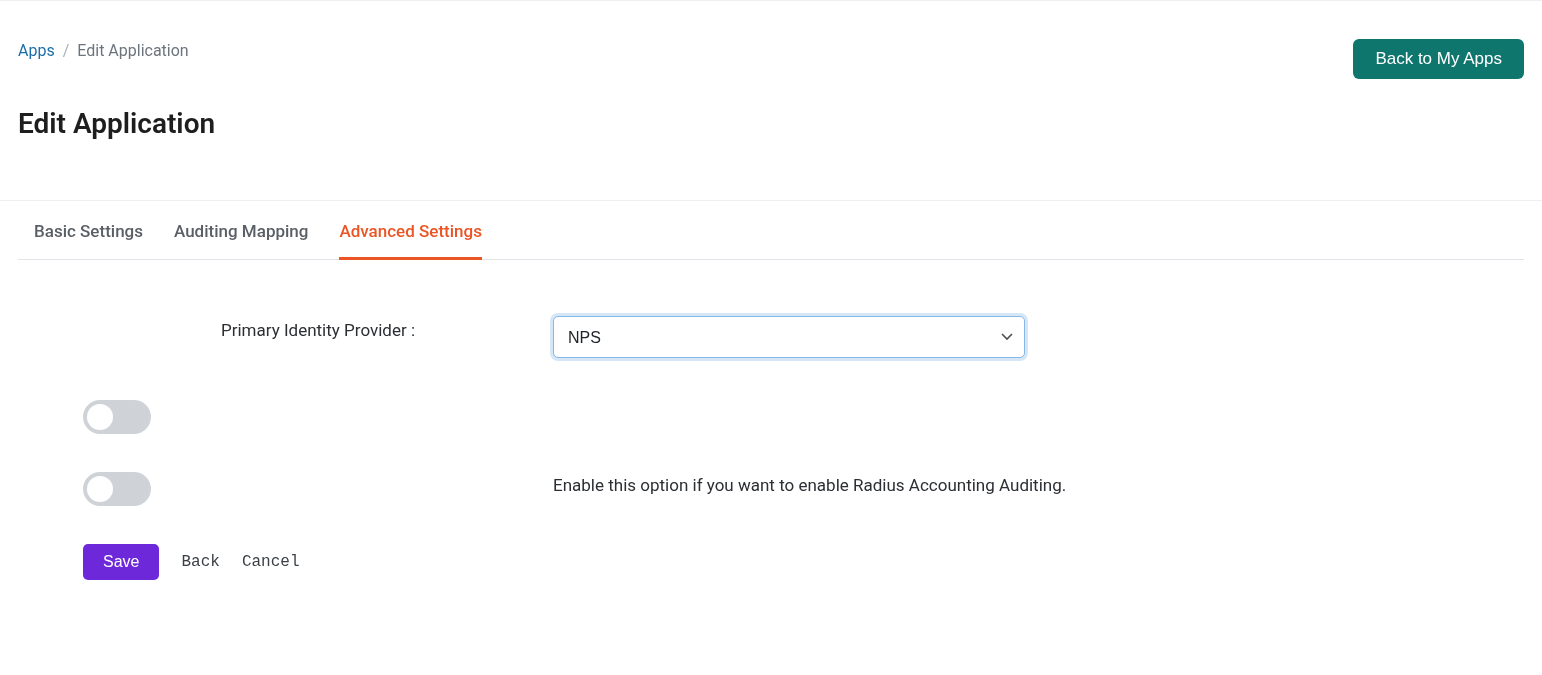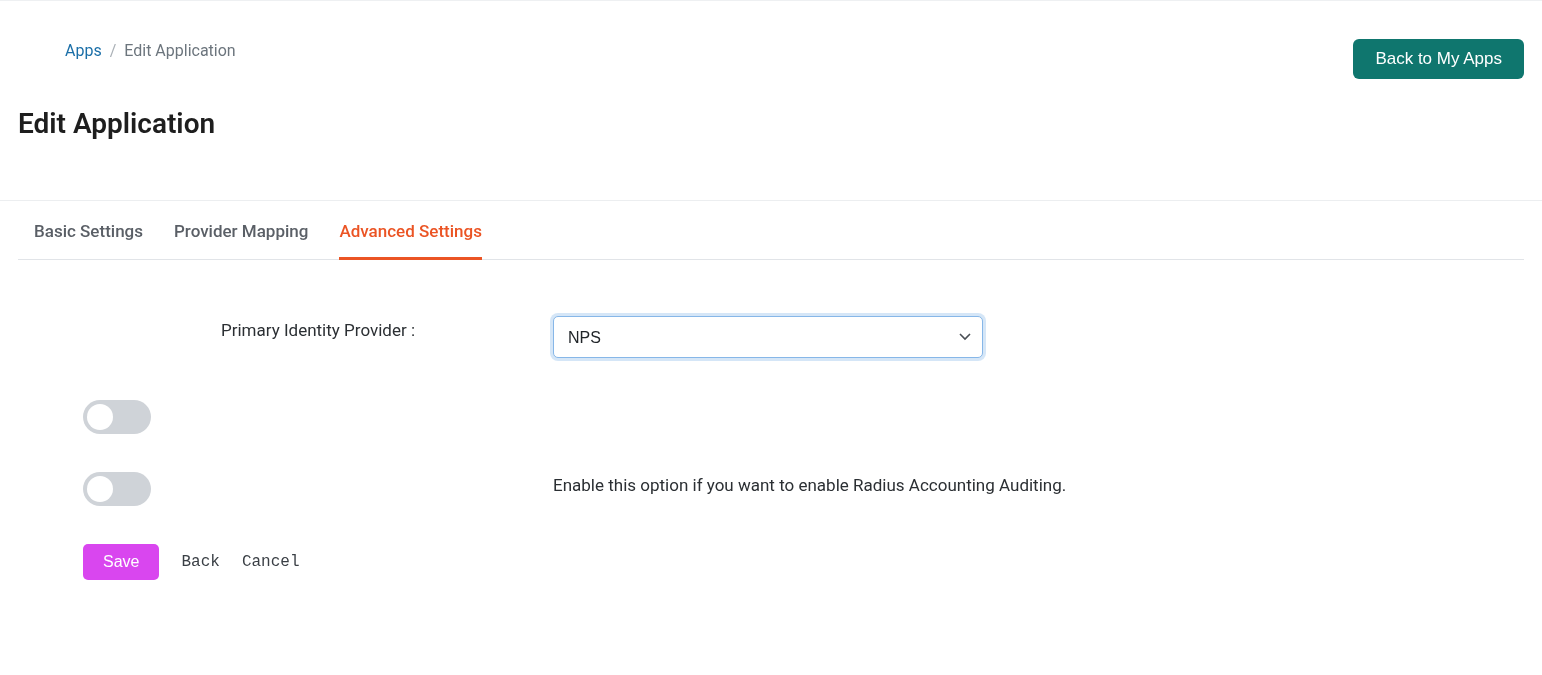--- a/index.html
+++ b/index.html
@@ -13,21 +13,20 @@
     padding: 20px 18px 30px 18px;
   }
   .top-divider {
     border-top: 1px solid #eef0f2;
     margin-bottom: 18px;
   }
   .header-row {
     display: flex;
     justify-content: space-between;
     align-items: flex-start;
-    margin-left: 47px;
   }
   .breadcrumb {
     font-size: 16px;
     color: #6c757d;
     display: flex;
     align-items: center;
     gap: 8px;
     padding-top: 2px;
   }
   .breadcrumb a {
@@ -98,21 +97,21 @@
     color: #2b2f33;
     padding-top: 4px;
     text-align: center;
   }
   .form-control-col {
     flex: 1;
     max-width: 870px;
   }
   .select-wrap {
     position: relative;
-    width: 430px;
+    width: 472px;
   }
   .select {
     width: 100%;
     height: 42px;
     padding: 0 14px;
     font-size: 16px;
     color: #212529;
     background: #fff;
     border: 1px solid #87b7e8;
     border-radius: 5px;
@@ -157,21 +156,21 @@
     margin-bottom: 38px;
   }
   .toggle-row .form-label-col { padding-top: 0; }
   .actions {
     display: flex;
     gap: 22px;
     align-items: center;
     margin-top: 20px;
   }
   .btn-save {
-    background: #d946ef;
+    background: #6d28d9;
     color: #fff;
     border: none;
     border-radius: 5px;
     padding: 9px 20px;
     font-size: 16px;
     font-weight: 500;
     cursor: pointer;
   }
   .link-plain {
     color: #3a3f45;
@@ -201,21 +200,21 @@
 
 </div>
 
 <div class="full-divider"></div>
 
 <div class="page" style="padding-top:0;">
 
   <div class="tabs-wrap">
     <div class="tabs">
       <div class="tab">Basic Settings</div>
-      <div class="tab">Provider Mapping</div>
+      <div class="tab">Auditing Mapping</div>
       <div class="tab active">Advanced Settings</div>
     </div>
   </div>
 
   <div class="form-area">
 
     <div class="form-row">
       <div class="form-label-col">Primary Identity Provider :</div>
       <div class="form-control-col">
         <div class="select-wrap">

